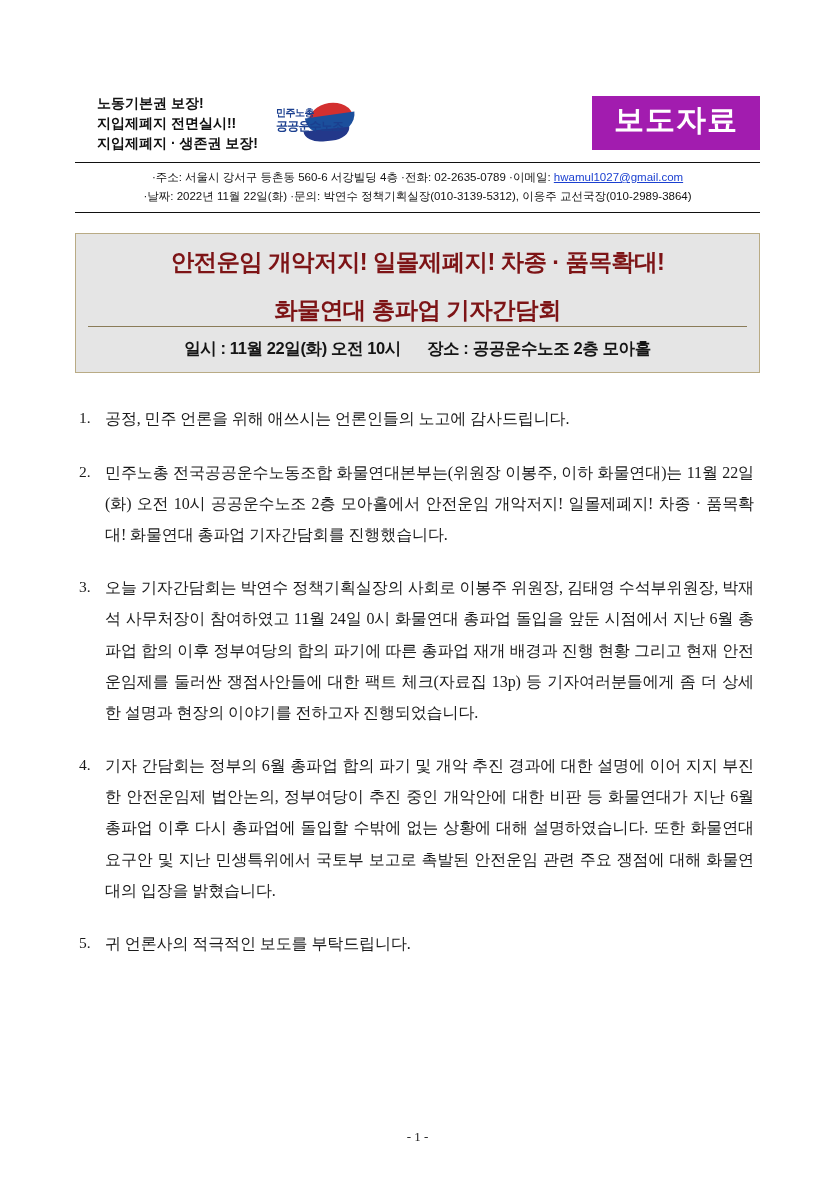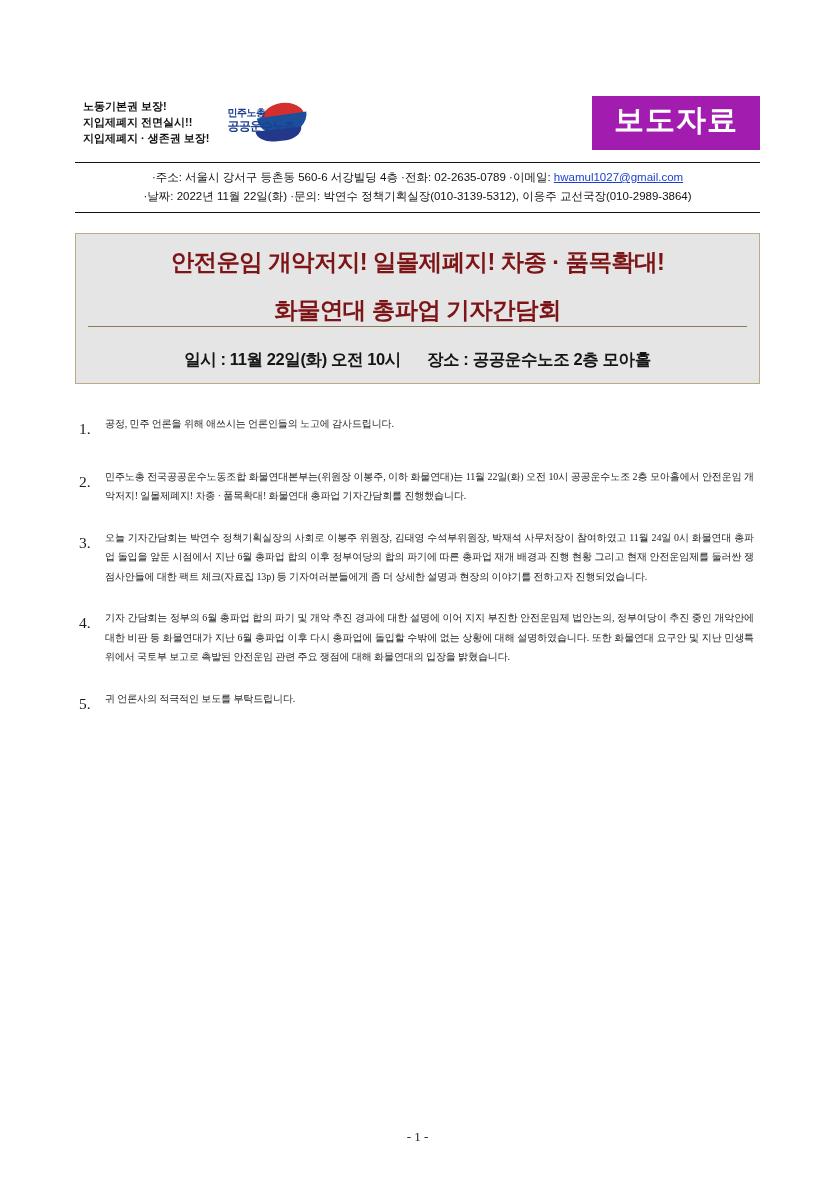--- a/index.html
+++ b/index.html
@@ -27,25 +27,26 @@
   .header {
     display: flex;
     align-items: center;
     padding-top: 92px;
     height: 62px;
     box-sizing: content-box;
   }
   .slogan {
     font-family: "Liberation Sans", sans-serif;
     font-weight: bold;
-    font-size: 11px;
+    font-size: 14px;
     line-height: 1.45;
     color: #111;
     white-space: nowrap;
     padding-left: 8px;
+    margin-left: 14px;
   }
   .logo-block {
     display: flex;
     align-items: center;
     margin-left: 18px;
     flex: 0 0 auto;
   }
   .logo-mark {
     position: relative;
     width: 86px;
@@ -167,42 +168,42 @@
     line-height: 1.35;
     margin-top: 16px;
     border-bottom: 1.2px solid #8a7c58;
   }
   .title-sub {
     font-family: "Liberation Sans", sans-serif;
     font-weight: bold;
     font-size: 16.5px;
     color: #151515;
     letter-spacing: -0.4px;
-    margin-top: 22px;
+    margin-top: 11px;
   }
   .title-sub .gap { display: inline-block; width: 26px; }
 
   
   .body-list {
     margin-top: 30px;
     padding: 0 6px 0 4px;
   }
   .item {
     display: flex;
     margin-bottom: 22px;
   }
   .item-num {
     flex: 0 0 26px;
     font-size: 15.5px;
     line-height: 1.95;
     text-align: left;
   }
   .item-text {
     flex: 1;
-    font-size: 10px;
+    font-size: 16px;
     line-height: 1.95;
     text-align: justify;
     text-justify: inter-ideograph;
     letter-spacing: -0.1px;
   }
 
   
   .page-number {
     position: absolute;
     left: 0;

